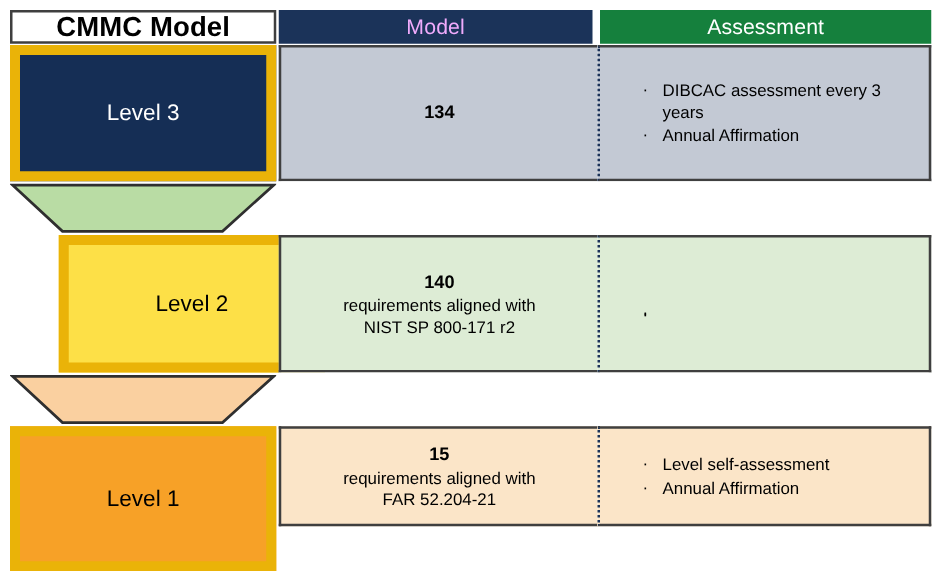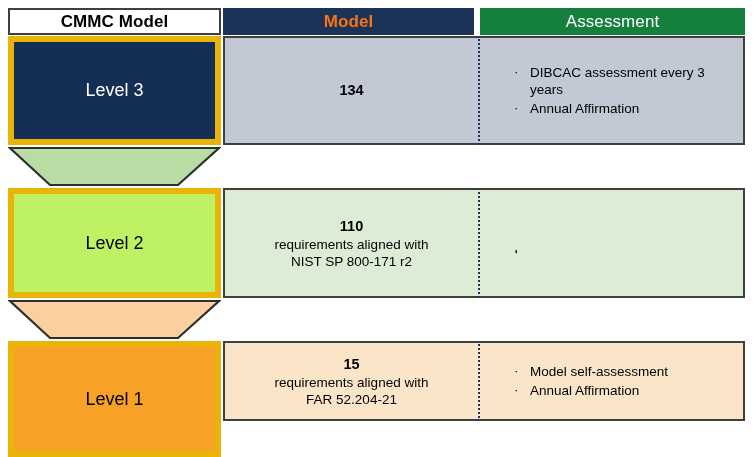--- a/index.html
+++ b/index.html
@@ -30,51 +30,51 @@
     font-size: 17px;
     letter-spacing: 0.1px;
   }
   .hdr-model-label {
     left: 8px;
     width: 213px;
     background: #ffffff;
     border: 2px solid #3f3f3f;
     color: #000000;
     font-weight: bold;
-    font-size: 17px;
+    font-size: 22px;
   }
   .hdr-model {
     left: 223px;
     width: 251px;
     background: #1b3359;
-    color: #f97316;
-    font-weight: bold;
+    color: #f0abfc;
+    font-weight: normal;
   }
   .hdr-assessment {
     left: 480px;
     width: 265px;
     background: #15803d;
     color: #ffffff;
     font-weight: normal;
   }
 
   
   .level-cell {
     position: absolute;
     left: 8px;
     width: 213px;
     box-sizing: border-box;
-    border: 6px solid #eab308;
+    border: 8px solid #eab308;
     display: flex;
     align-items: center;
     justify-content: center;
     font-size: 18px;
   }
   .level-3 { top: 36px; height: 109px; background: #152e55; color: #ffffff; }
-  .level-2 { top: 188px; height: 110px; background: #bef264; color: #000000; }
+  .level-2 { top: 188px; height: 110px; background: #fde047; color: #000000; margin-left: 39px; }
   .level-1 { top: 341px; height: 116px; background: #f7a127; color: #000000; }
 
   
   .body-cell {
     position: absolute;
     box-sizing: border-box;
     border: 2px solid #3f3f3f;
     color: #000000;
   }
   .cell-model {
@@ -191,21 +191,21 @@
       <polygon points="1,1 212,1 172,40 41,40" transform="translate(0,0)" fill="#b9dca4" stroke="#2f2f2f" stroke-width="2" style="display:none"></polygon>
       <polygon points="2,2 211,2 170,39 42,39" fill="#b9dca4" stroke="#2f2f2f" stroke-width="0"></polygon>
       <polygon points="2,2 211,2 170,39 42,39" fill="none" stroke="#2f2f2f" stroke-width="2.2"></polygon>
     </svg>
   </div>
 
   <div class="level-cell level-2">Level 2</div>
 
   <div class="body-cell cell-model row2">
     <div class="model-inner">
-      <div class="model-num">110</div>
+      <div class="model-num">140</div>
       <div class="model-desc">requirements aligned with
 NIST SP 800-171 r2</div>
     </div>
   </div>
 
   <div class="body-cell cell-assess row2">
     <div class="assess-inner">
       <p class="bullet-row">
         <span class="dot">·</span>
       </p>
@@ -233,21 +233,21 @@
       <div class="model-num">15</div>
       <div class="model-desc">requirements aligned with
 FAR 52.204-21</div>
     </div>
   </div>
 
   <div class="body-cell cell-assess row1">
     <div class="assess-inner">
       <p class="bullet-row">
         <span class="dot">·</span>
-        <span>Model self-assessment</span>
+        <span>Level self-assessment</span>
       </p>
       <p class="bullet-row">
         <span class="dot">·</span>
         <span>Annual Affirmation</span>
       </p>
     </div>
   </div>
 
 </div>
 

